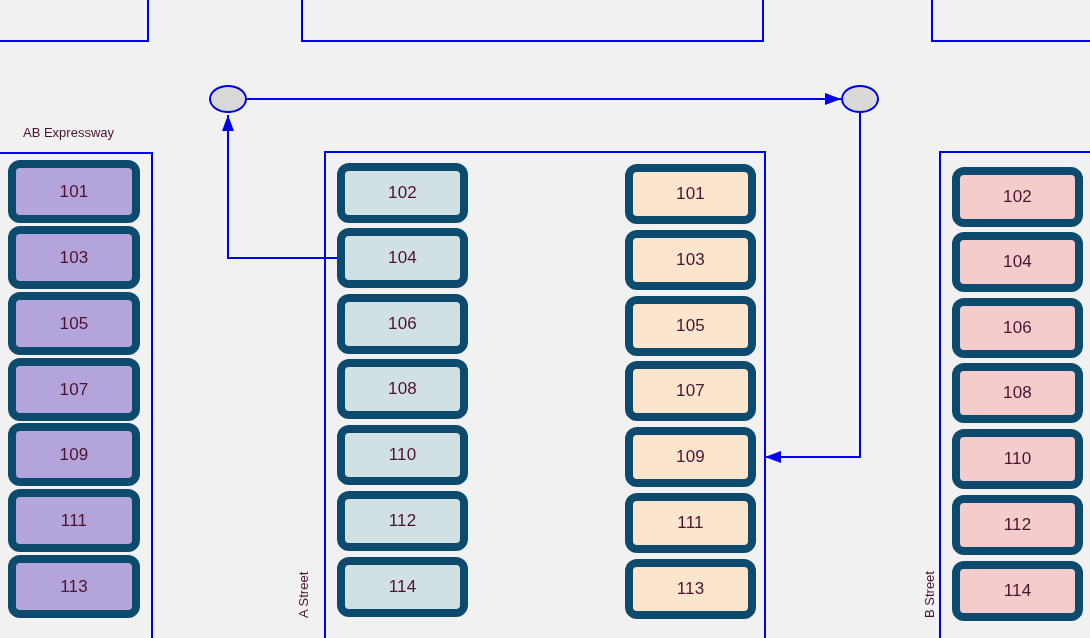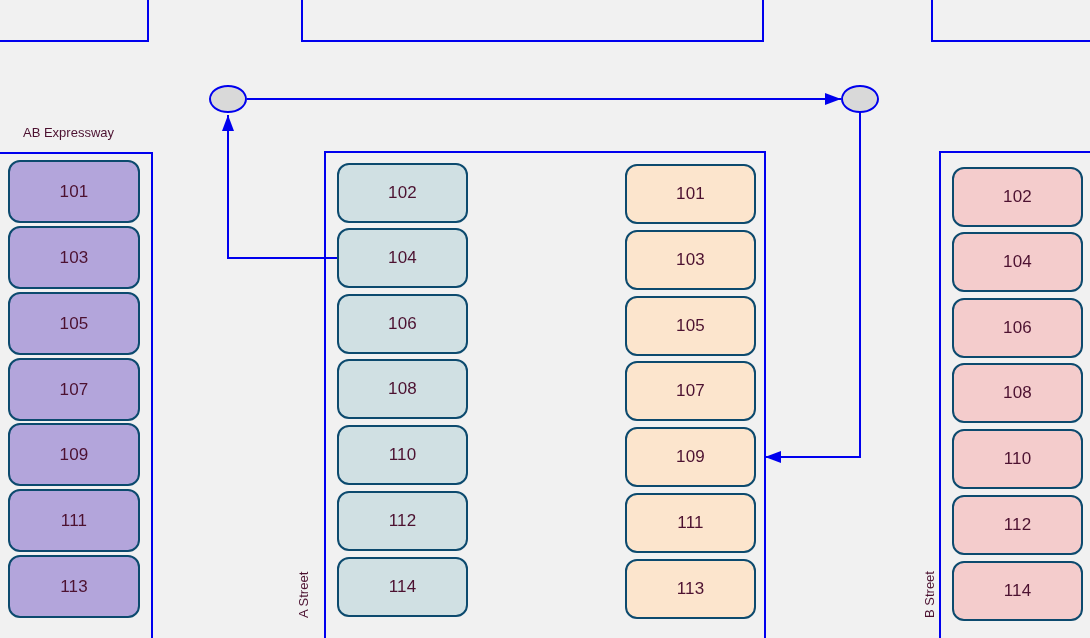--- a/index.html
+++ b/index.html
@@ -41,21 +41,21 @@
     border-bottom: none;
     box-sizing: border-box;
     background: transparent;
   }
   .lane.no-left  { border-left: none; }
   .lane.no-right { border-right: none; }
 
   
   .node {
     position: absolute;
-    border: 2px solid #0c4a6e;
+    border: 8px solid #0c4a6e;
     border-radius: 12px;
     box-sizing: border-box;
     display: flex;
     align-items: center;
     justify-content: center;
     font-size: 17px;
     color: #4c1130;
     letter-spacing: 0.2px;
   }
 

